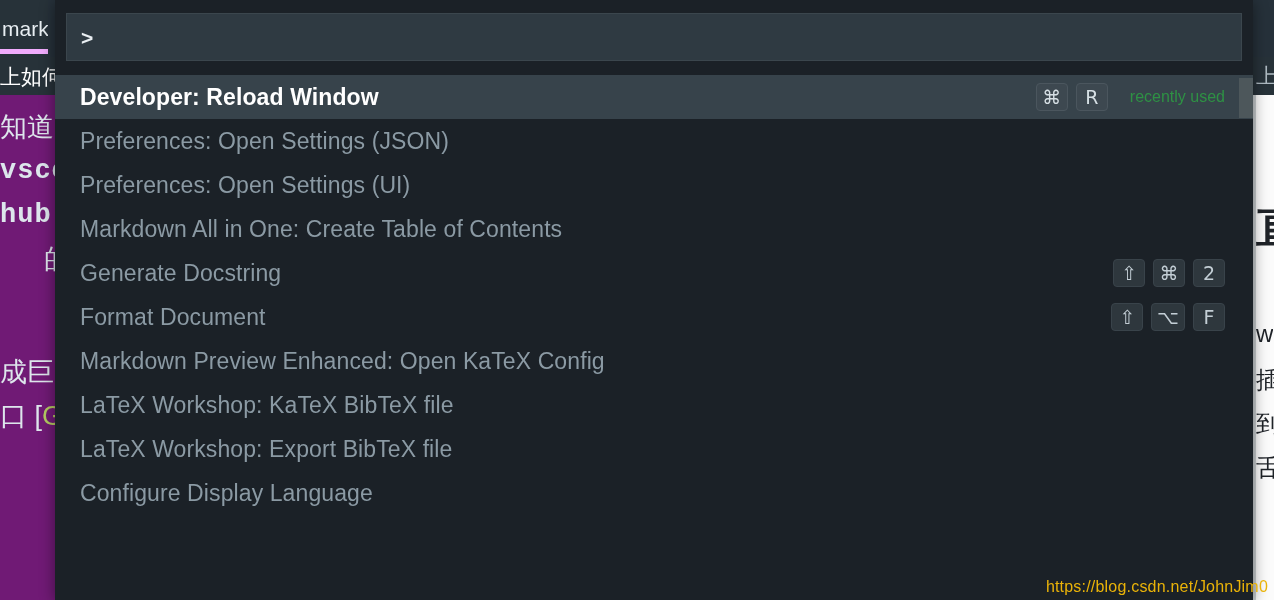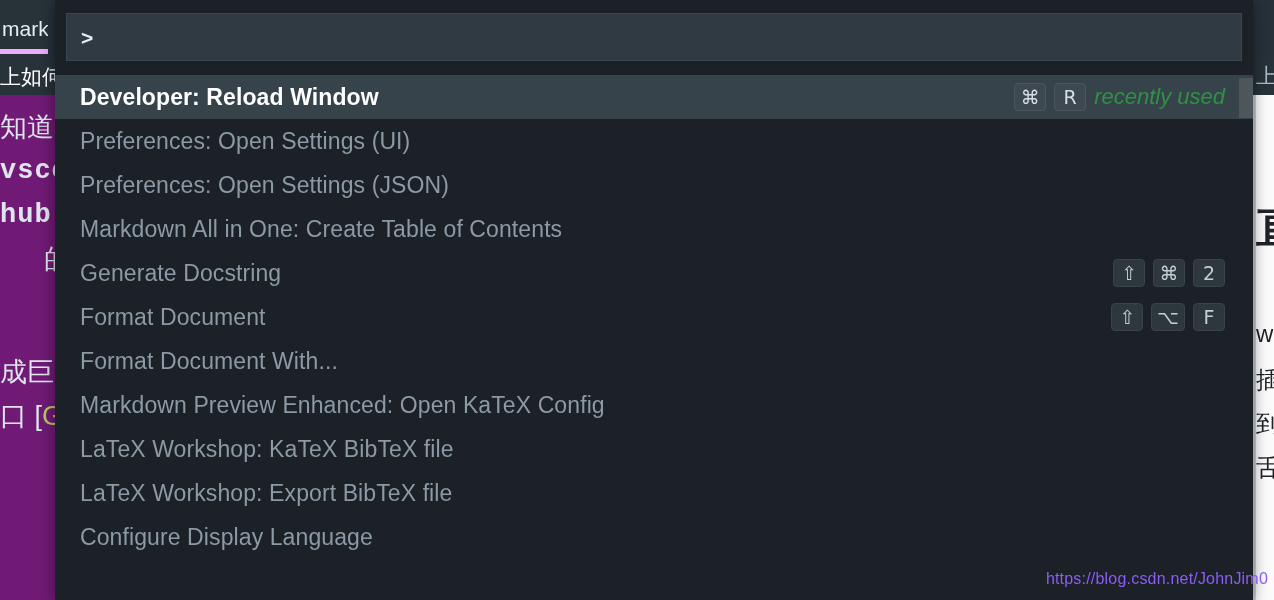--- a/index.html
+++ b/index.html
@@ -224,24 +224,24 @@
     justify-content: center;
     font-family: "DejaVu Sans", sans-serif;
     line-height: 1;
   }
   .row.selected .keychip {
     background: #3d4850;
     border-color: #4b565e;
     color: #d6dfe4;
   }
   .recent-label {
-    font-size: 22px;
+    margin-left: 14px;
+    font-size: 16px;
     color: #2e9144;
     white-space: nowrap;
-    font-style: italic;
   }
 
   
   .scroll-track {
     position: absolute;
     right: 0; top: 75px;
     width: 14px;
     height: 525px;
     background: transparent;
   }
@@ -252,23 +252,23 @@
     width: 14px;
     height: 40px;
     background: #4d575b;
     cursor: pointer;
   }
 
   
   .watermark {
     position: absolute;
     right: 6px;
-    bottom: 12px;
+    bottom: 4px;
     font-size: 16px;
-    color: #8b5cf6;
+    color: #eab308;
     white-space: nowrap;
     letter-spacing: 0.2px;
     z-index: 50;
   }
 </style>
 </head>
 <body>
 
 <div id="screen">
 
@@ -318,24 +318,24 @@
 
     <div class="row selected">
           <span class="row-label">Developer: Reload Window</span>
           <div class="row-right">
             <span class="keychip">⌘</span>
             <span class="keychip">R</span>
             <span class="recent-label" style="color: rgb(46, 145, 68);">recently used</span>
           </div>
         </div>
         <div class="row">
+          <span class="row-label">Preferences: Open Settings (JSON)</span>
+        </div>
+        <div class="row">
           <span class="row-label">Preferences: Open Settings (UI)</span>
-        </div>
-        <div class="row">
-          <span class="row-label">Preferences: Open Settings (JSON)</span>
         </div>
         <div class="row">
           <span class="row-label">Markdown All in One: Create Table of Contents</span>
         </div>
         <div class="row">
           <span class="row-label">Generate Docstring</span>
           <div class="row-right">
             <span class="keychip">⇧</span>
             <span class="keychip">⌘</span>
             <span class="keychip">2</span>
@@ -343,23 +343,20 @@
         </div>
         <div class="row">
           <span class="row-label">Format Document</span>
           <div class="row-right">
             <span class="keychip">⇧</span>
             <span class="keychip">⌥</span>
             <span class="keychip">F</span>
           </div>
         </div>
         <div class="row">
-          <span class="row-label">Format Document With...</span>
-        </div>
-        <div class="row">
           <span class="row-label">Markdown Preview Enhanced: Open KaTeX Config</span>
         </div>
         <div class="row">
           <span class="row-label">LaTeX Workshop: KaTeX BibTeX file</span>
         </div>
         <div class="row">
           <span class="row-label">LaTeX Workshop: Export BibTeX file</span>
         </div>
         <div class="row">
           <span class="row-label">Configure Display Language</span>

